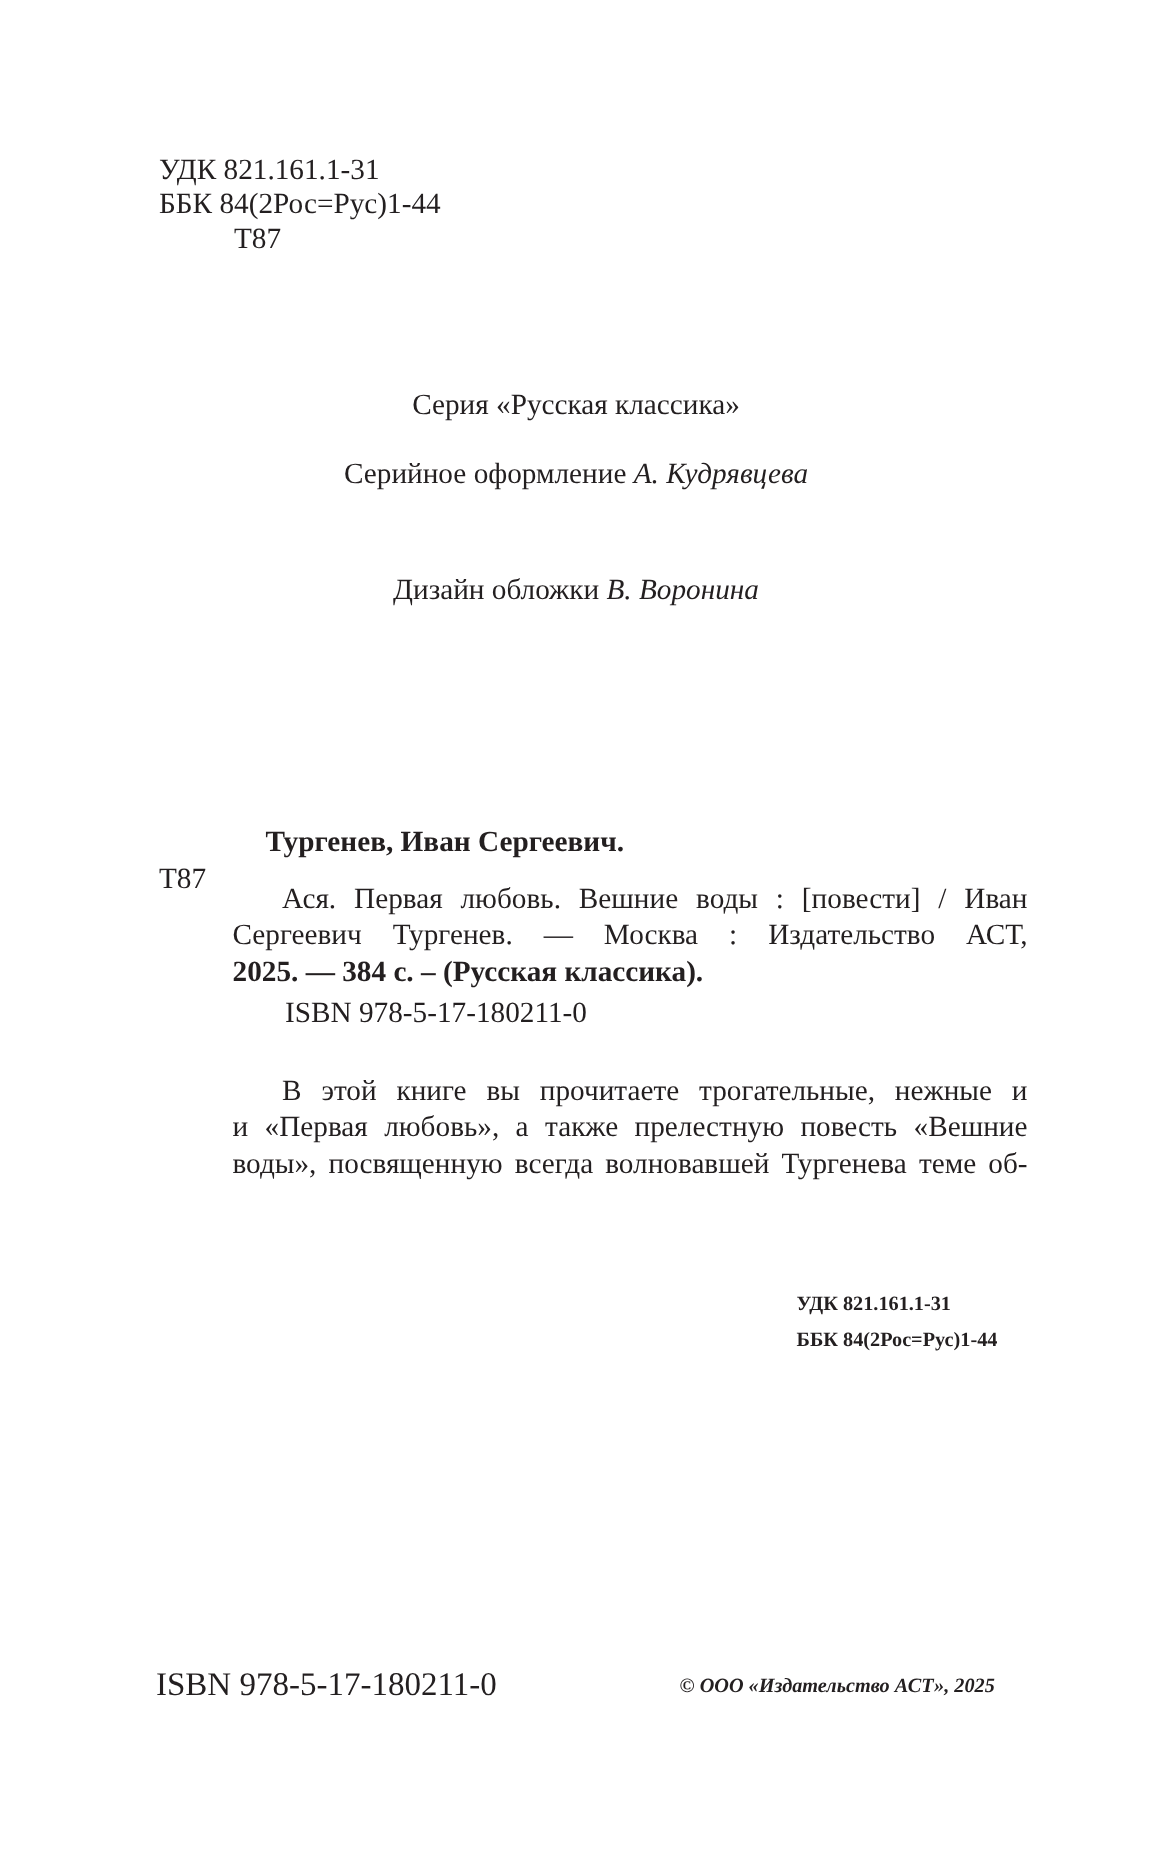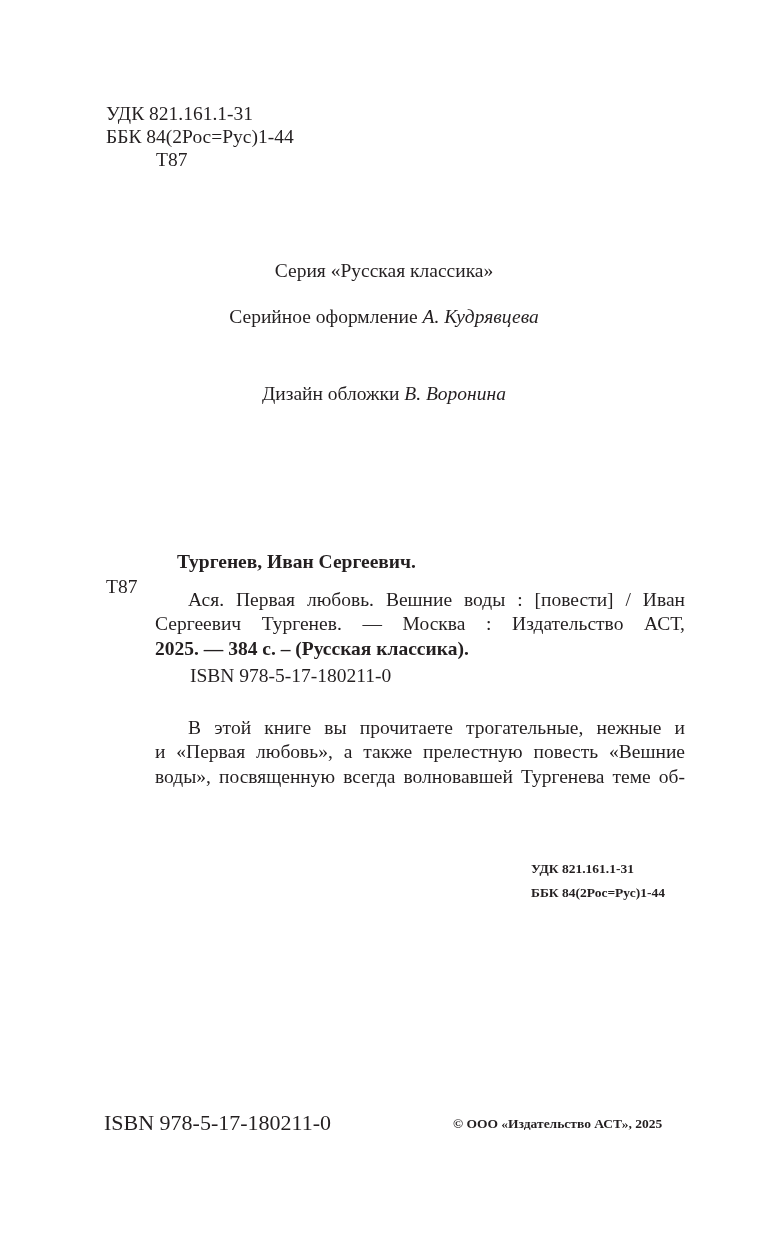--- a/index.html
+++ b/index.html
@@ -50,13 +50,13 @@
 <div class="just" style="left:155px; top:703px; width:530px;">
   <span class="just-line" style="padding-left:33px;margin-top:13px;">В этой книге вы прочитаете трогательные, нежные и</span>
   <span class="just-line">и «Первая любовь», а также прелестную повесть «Вешние</span>
   <span class="just-line">воды», посвященную всегда волновавшей Тургенева теме об-</span>
 </div>
 
 <div class="abs small-b" style="left:531px; top:858px;">УДК 821.161.1-31</div>
 <div class="abs small-b" style="left:531px; top:882px;">ББК 84(2Рос=Рус)1-44</div>
 
 <div class="abs" style="left:104px; top:1110px; font-size:22px; line-height:26px;">ISBN 978-5-17-180211-0</div>
-<div class="abs small-b" style="left:453px; top:1113px;">© ООО «Издательство АСТ», 2025</div>
+<div class="abs small-b" style="left:453px; top:1113px;font-style:italic;">© ООО «Издательство АСТ», 2025</div>
 
 </body></html>

